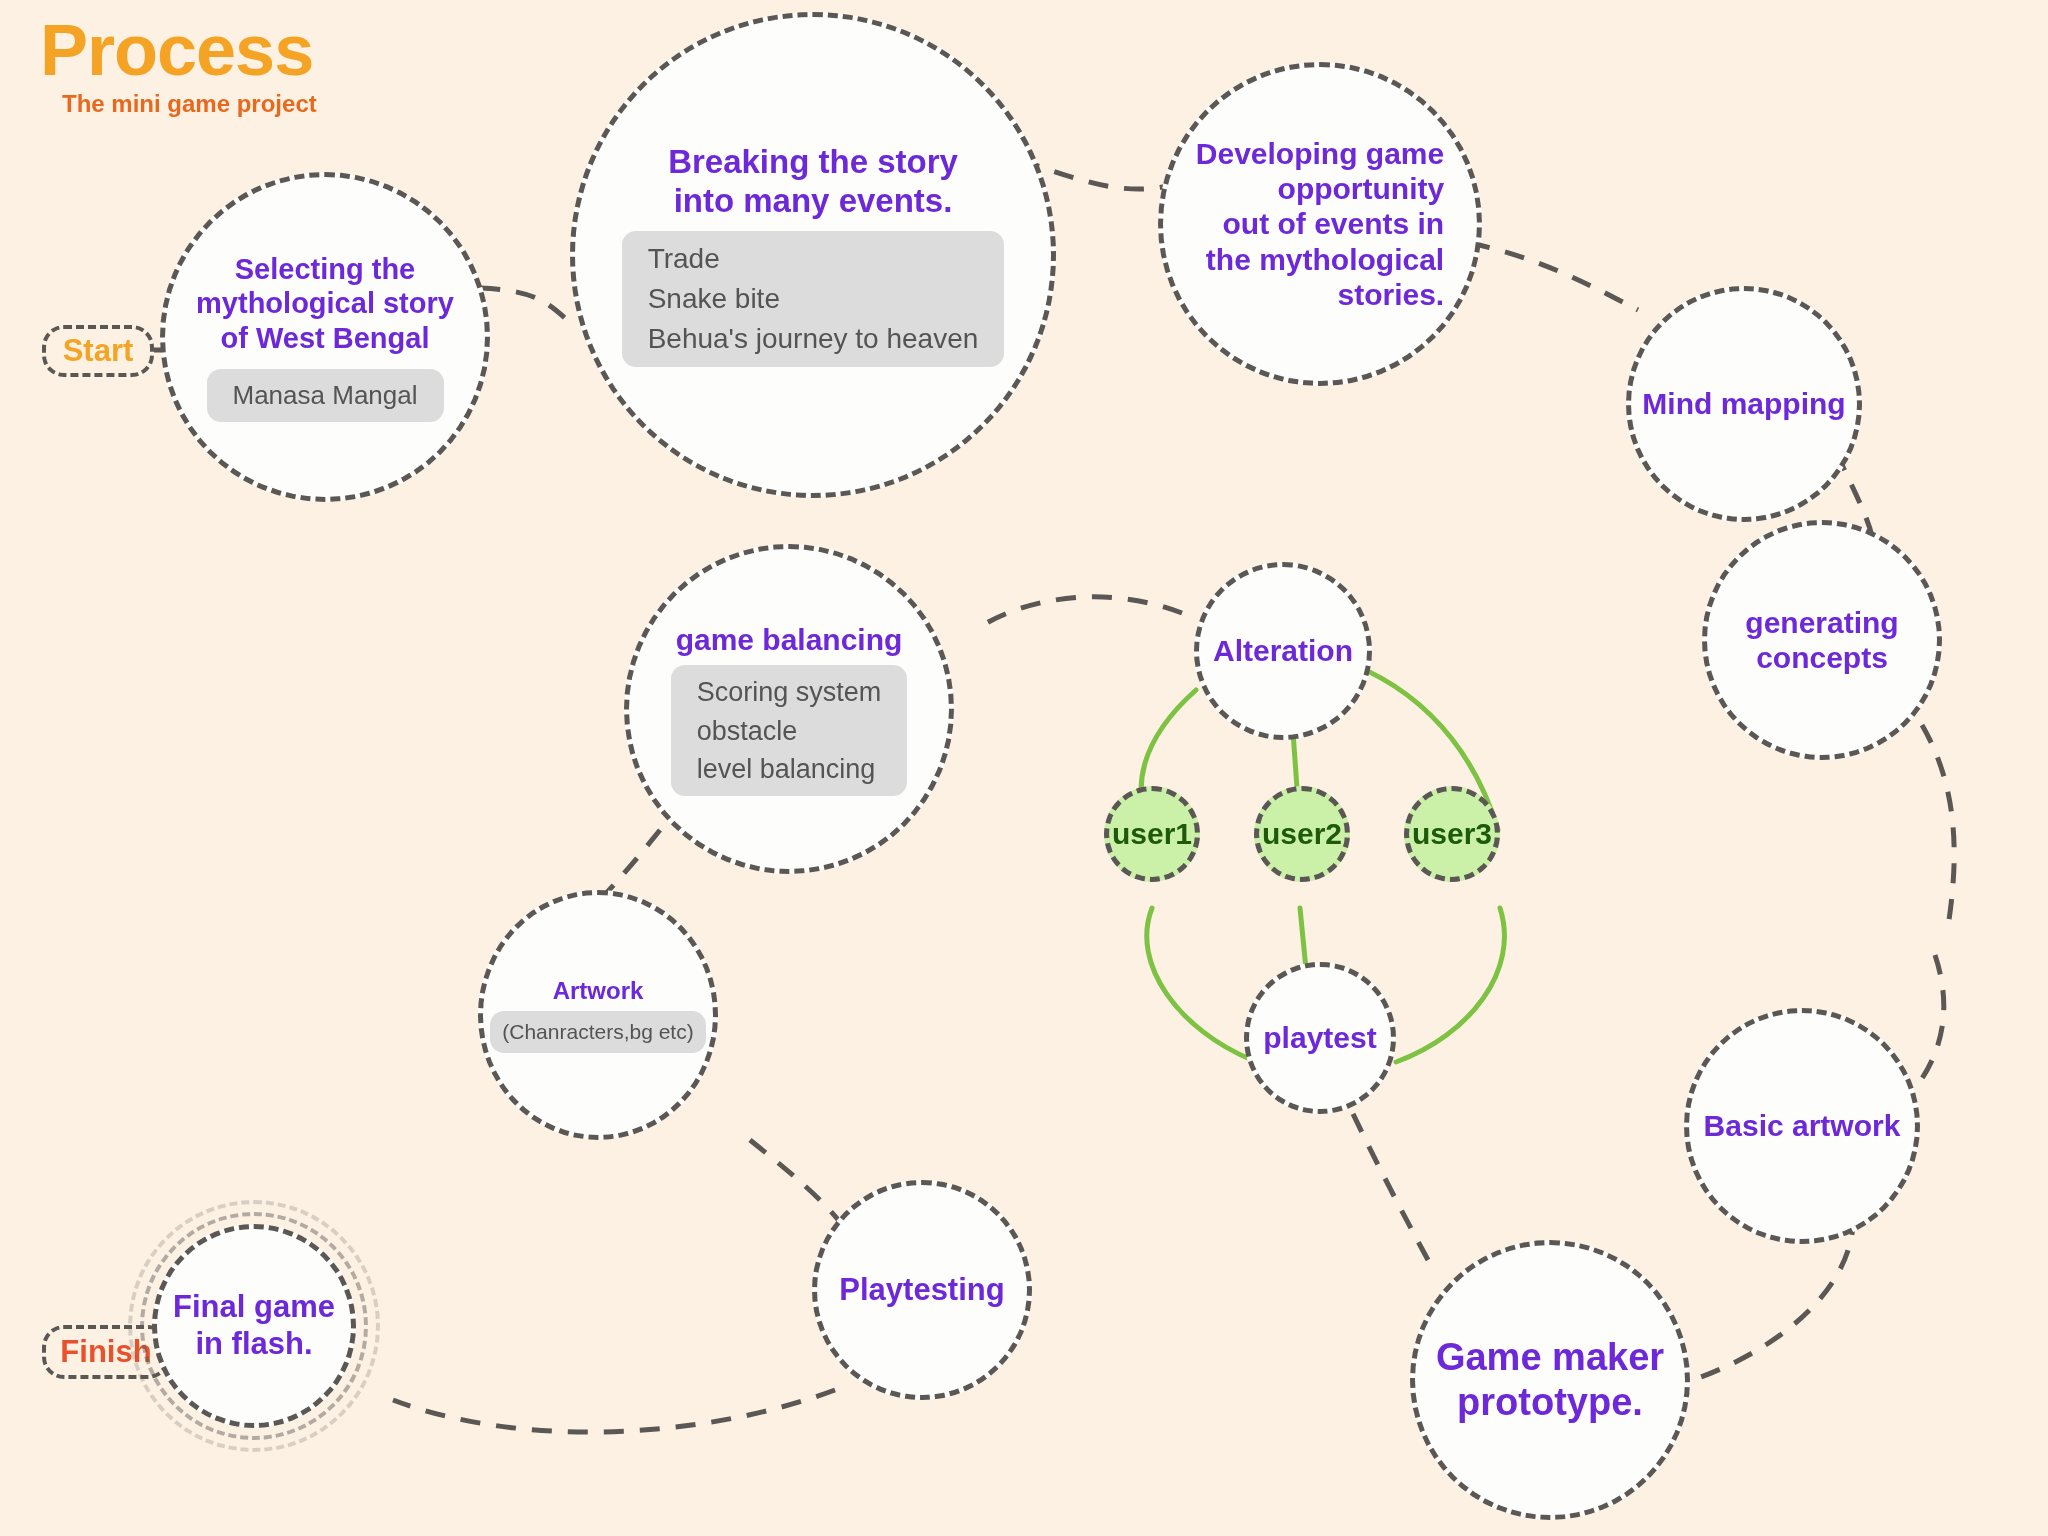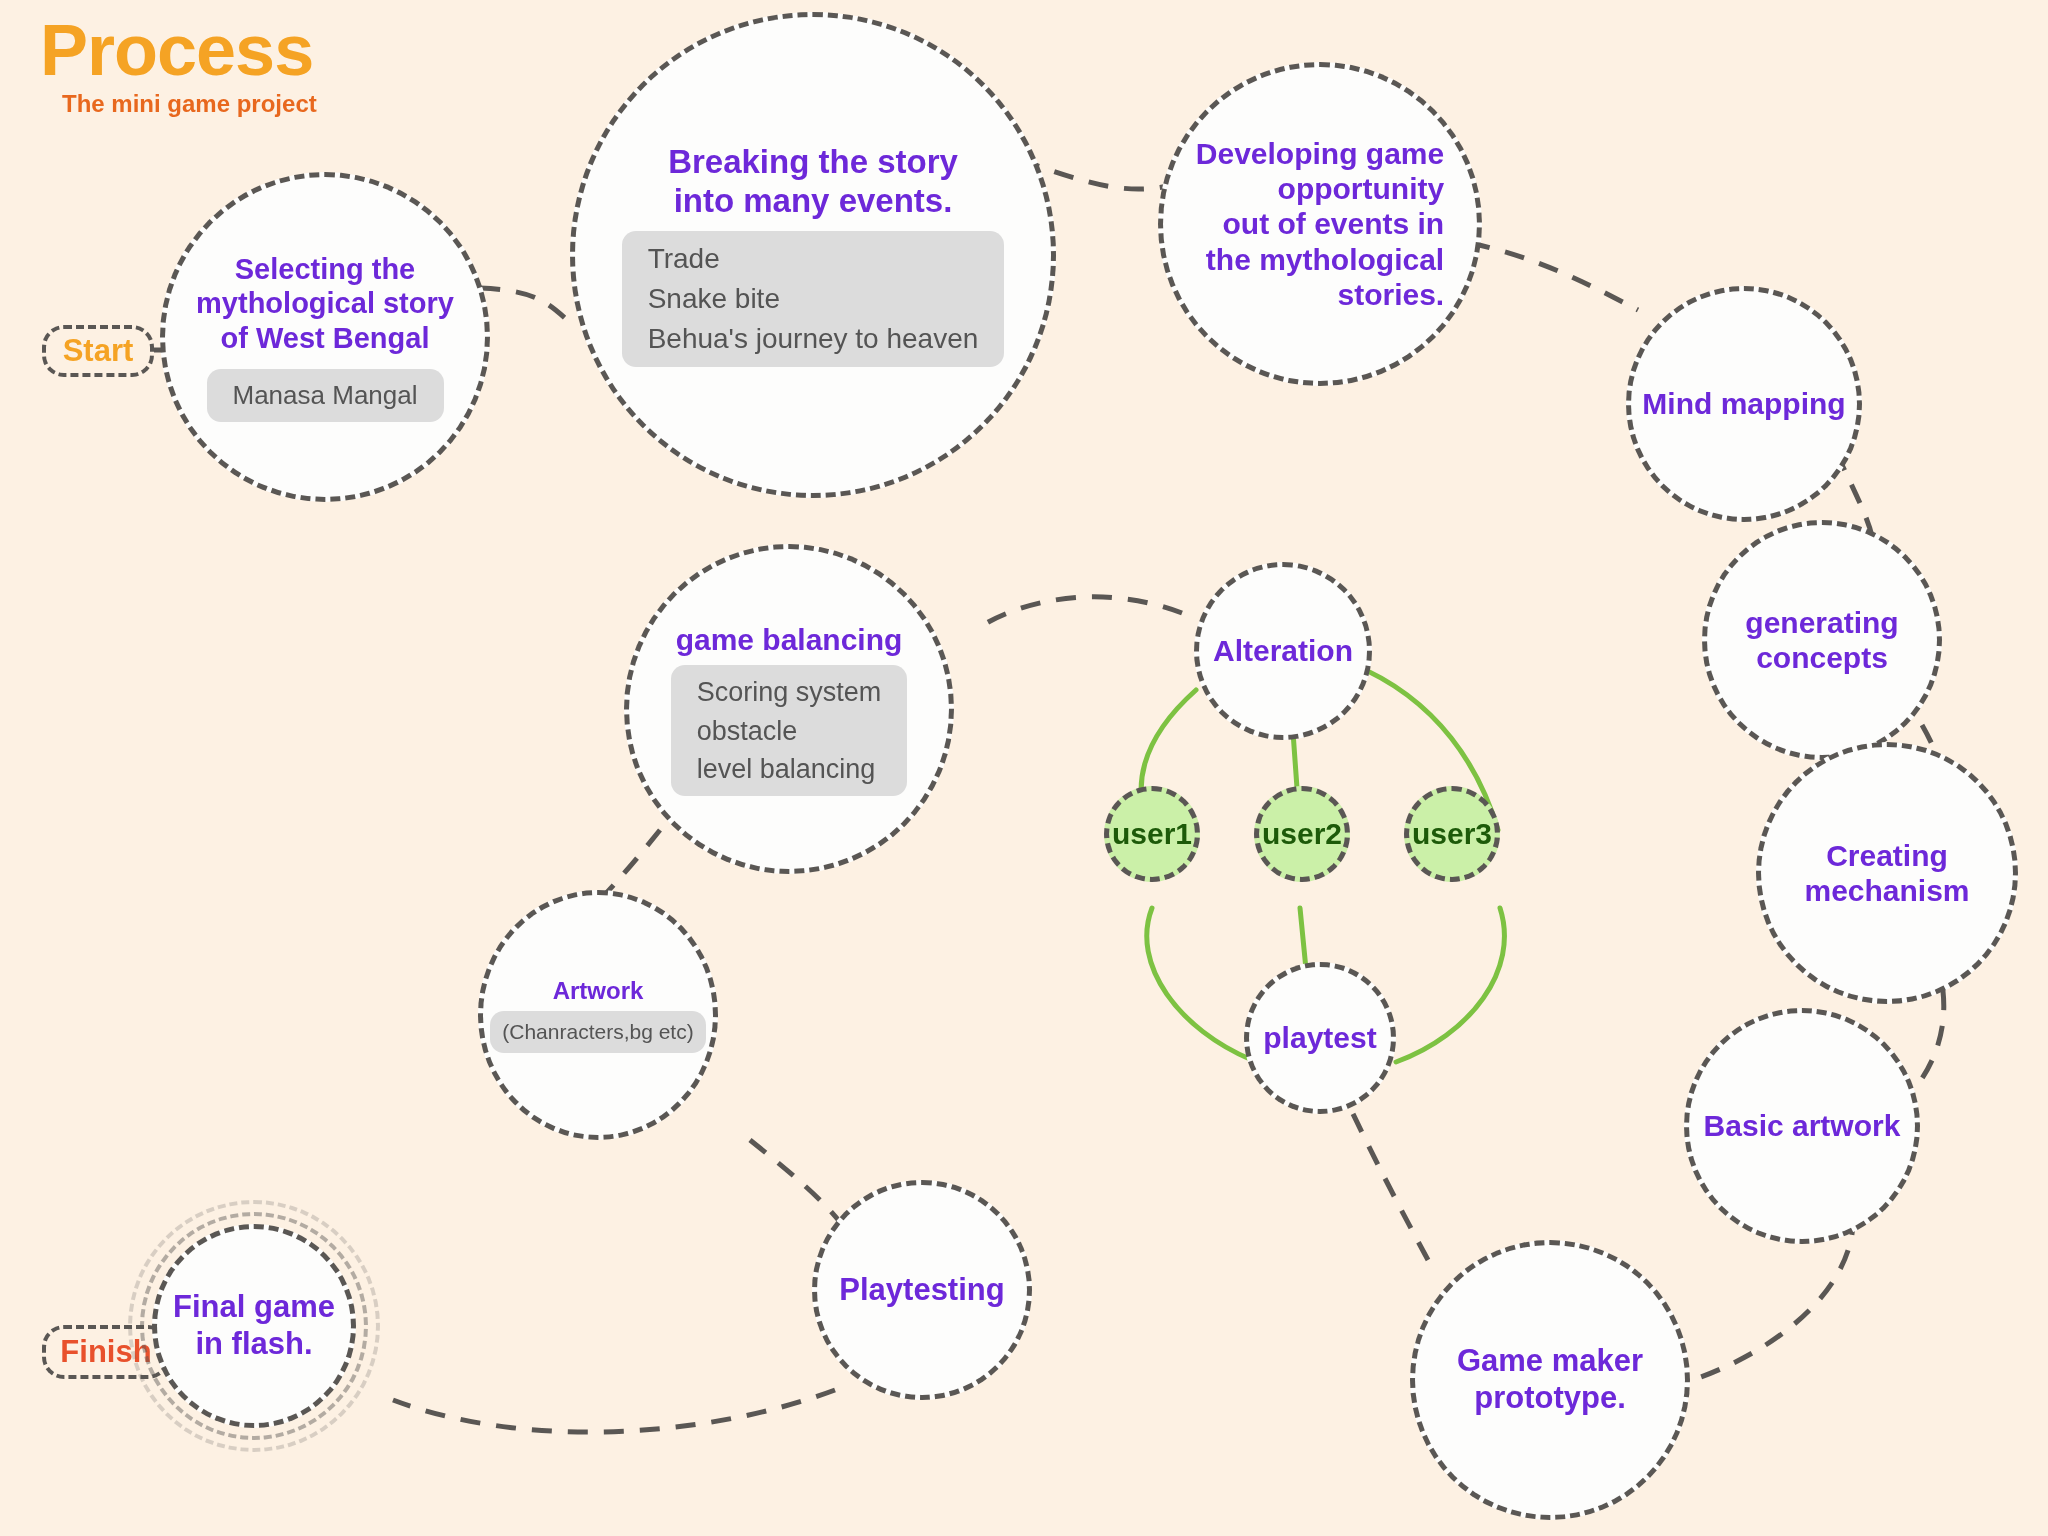--- a/index.html
+++ b/index.html
@@ -181,31 +181,27 @@
 
   <div class="node" style="left:1626px;top:286px;width:236px;height:236px;">
     <div class="title" style="font-size:30px;">Mind mapping</div>
   </div>
 
   <div class="node" style="left:1702px;top:520px;width:240px;height:240px;">
     <div class="title" style="font-size:30px;">generating
 concepts</div>
   </div>
 
-  <div class="node" style="left:1756px;top:742px;width:262px;height:262px;">
-    <div class="title" style="font-size:30px;">Creating
-mechanism</div>
-  </div>
 
   <div class="node" style="left:1684px;top:1008px;width:236px;height:236px;text-align:right;">
     <div class="title" style="font-size:30px;">Basic artwork</div>
   </div>
 
   <div class="node" style="left:1410px;top:1240px;width:280px;height:280px;">
-    <div class="title" style="font-size:31px;">Game maker
+    <div class="title" style="font-size:38px;">Game maker
 prototype.</div>
   </div>
 
   <div class="node" style="left:1244px;top:962px;width:152px;height:152px;">
     <div class="title" style="font-size:30px;">playtest</div>
   </div>
 
   <div class="node" style="left:1194px;top:562px;width:178px;height:178px;">
     <div class="title" style="font-size:30px;">Alteration</div>
   </div>

